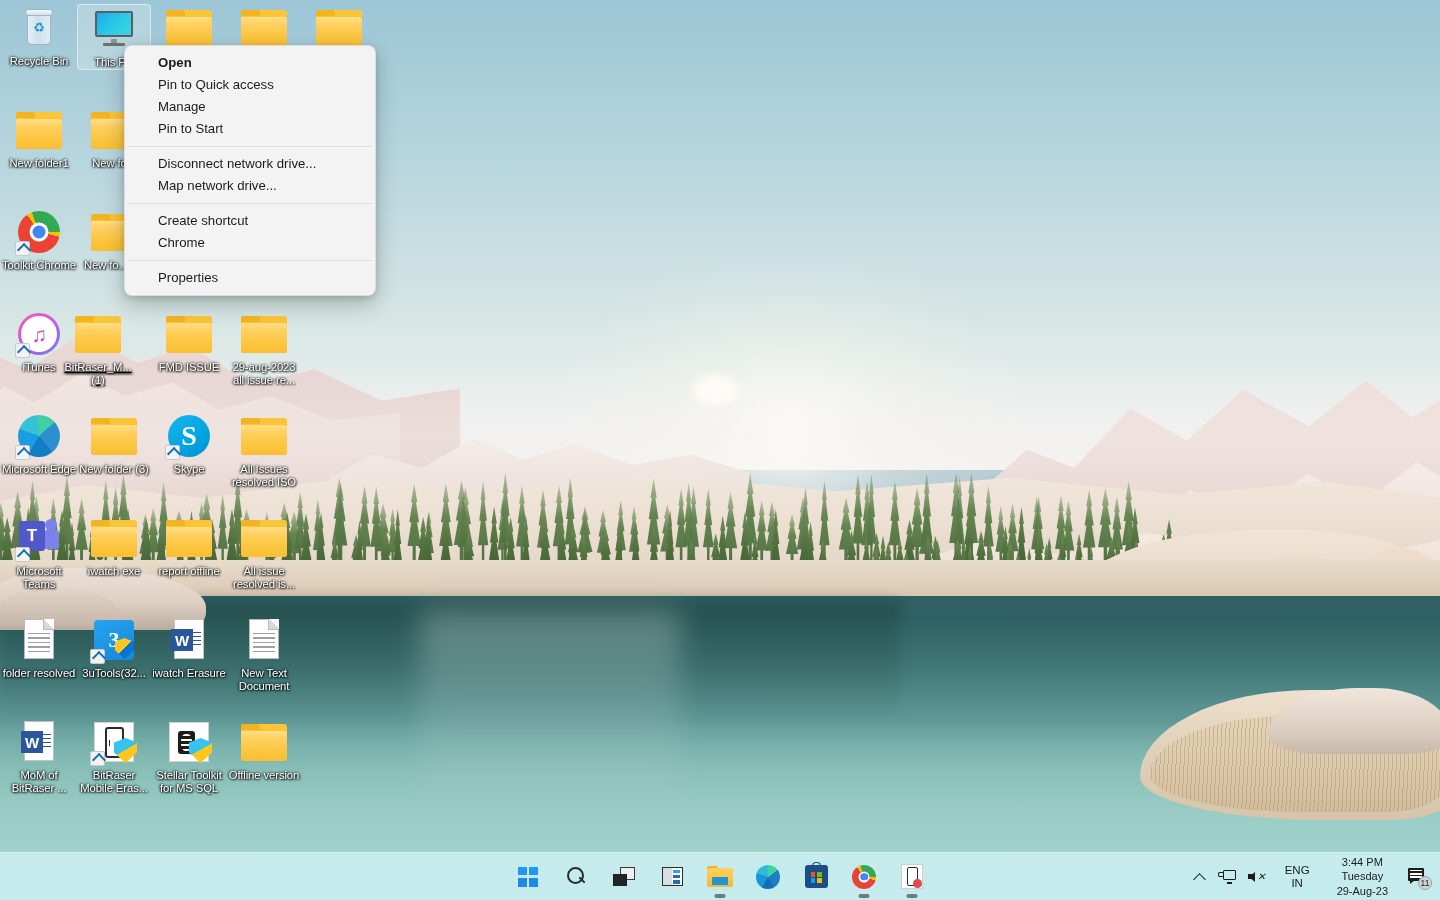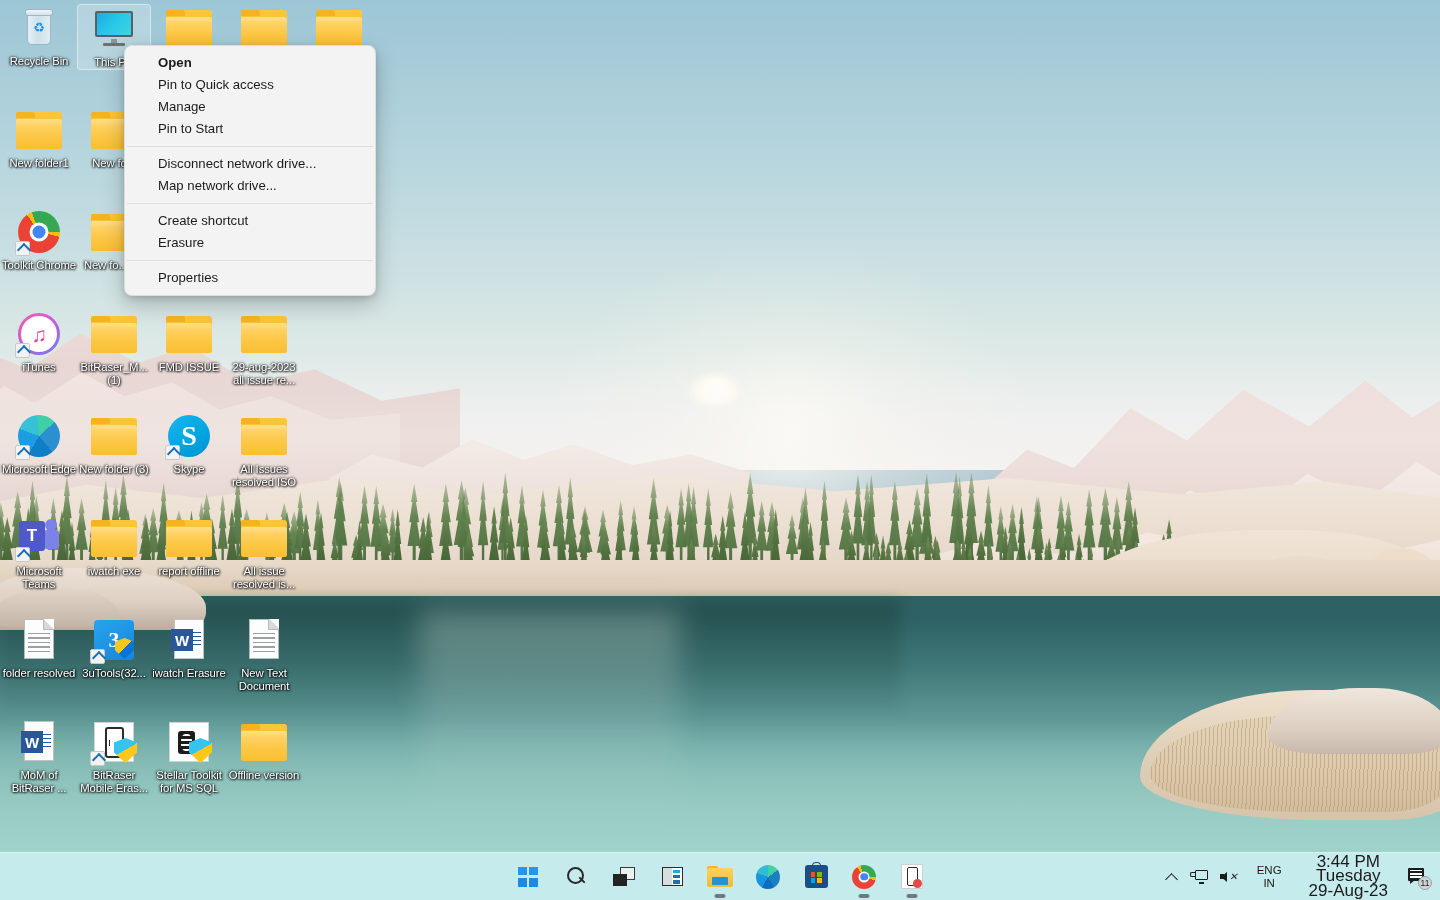--- a/index.html
+++ b/index.html
@@ -491,21 +491,21 @@
   .ic-network .pl { position:absolute; left:0; top:3px; width:5px; height:5px; border:1.5px solid #1c1c1c; border-right:none; border-radius:2px 0 0 2px; }
   .ic-vol { width:18px; height:15px; position:relative; }
   .ic-vol .spk { position:absolute; left:1px; top:3px; width:0; height:0;
     border-top:5px solid transparent; border-bottom:5px solid transparent; border-right:6px solid #1c1c1c; }
   .ic-vol .bx { position:absolute; left:0px; top:5px; width:4px; height:5px; background:#1c1c1c; }
   .ic-vol .x { position:absolute; right:0px; top:4px; font-size:10px; color:#1c1c1c; line-height:7px; }
   .tray-lang {
     font-size:11.5px; color:#1b1b1b; line-height:13px; text-align:center; padding:0 7px;
   }
   .tray-clock {
-    font-size:17px; color:#1b1b1b; line-height:14.5px; text-align:center; padding:0 8px;
+    font-size:11px; color:#1b1b1b; line-height:14.5px; text-align:center; padding:0 8px;
   }
   .ic-notif { width:22px; height:22px; position:relative; }
   .ic-notif .bubble {
     position:absolute; left:0; top:2px; width:16px; height:13px; background:#1c1c1c; border-radius:1px;
   }
   .ic-notif .bubble:after {
     content:""; position:absolute; left:2px; bottom:-3px; width:0; height:0;
     border-top:4px solid #1c1c1c; border-right:5px solid transparent;
   }
   .ic-notif .bubble i {
@@ -834,21 +834,21 @@
     </div>
     <div class="dicon" style="left: 2px; top: 310px;">
       <div class="glyph">
         <span class="ic-itunes">
           <span class="inner">♫</span>
         </span>
         <span class="sc-arrow"></span>
       </div>
       <div class="lbl">iTunes</div>
     </div>
-    <div class="dicon" style="left: 77px; top: 310px;">
+    <div class="dicon" style="left: 61px; top: 310px; text-decoration: underline;">
       <div class="glyph">
         <span class="ic-folder">
           <span class="back"></span>
           <span class="tab"></span>
           <span class="front"></span>
         </span>
       </div>
       <div class="lbl">BitRaser_M... (1)</div>
     </div>
     <div class="dicon" style="left: 152px; top: 310px;">
@@ -1030,21 +1030,21 @@
       <div class="ctx-item">Pin to Start</div>
     </div>
     <div class="ctx-sep"></div>
     <div class="ctx-group">
       <div class="ctx-item">Disconnect network drive...</div>
       <div class="ctx-item">Map network drive...</div>
     </div>
     <div class="ctx-sep"></div>
     <div class="ctx-group">
       <div class="ctx-item">Create shortcut</div>
-      <div class="ctx-item">Erasure</div>
+      <div class="ctx-item">Chrome</div>
     </div>
     <div class="ctx-sep"></div>
     <div class="ctx-group">
       <div class="ctx-item">Properties</div>
     </div>
   </div>
 
 <div id="taskbar">
   <div id="tb-center">
       <div class="tb-btn" title="Start">

